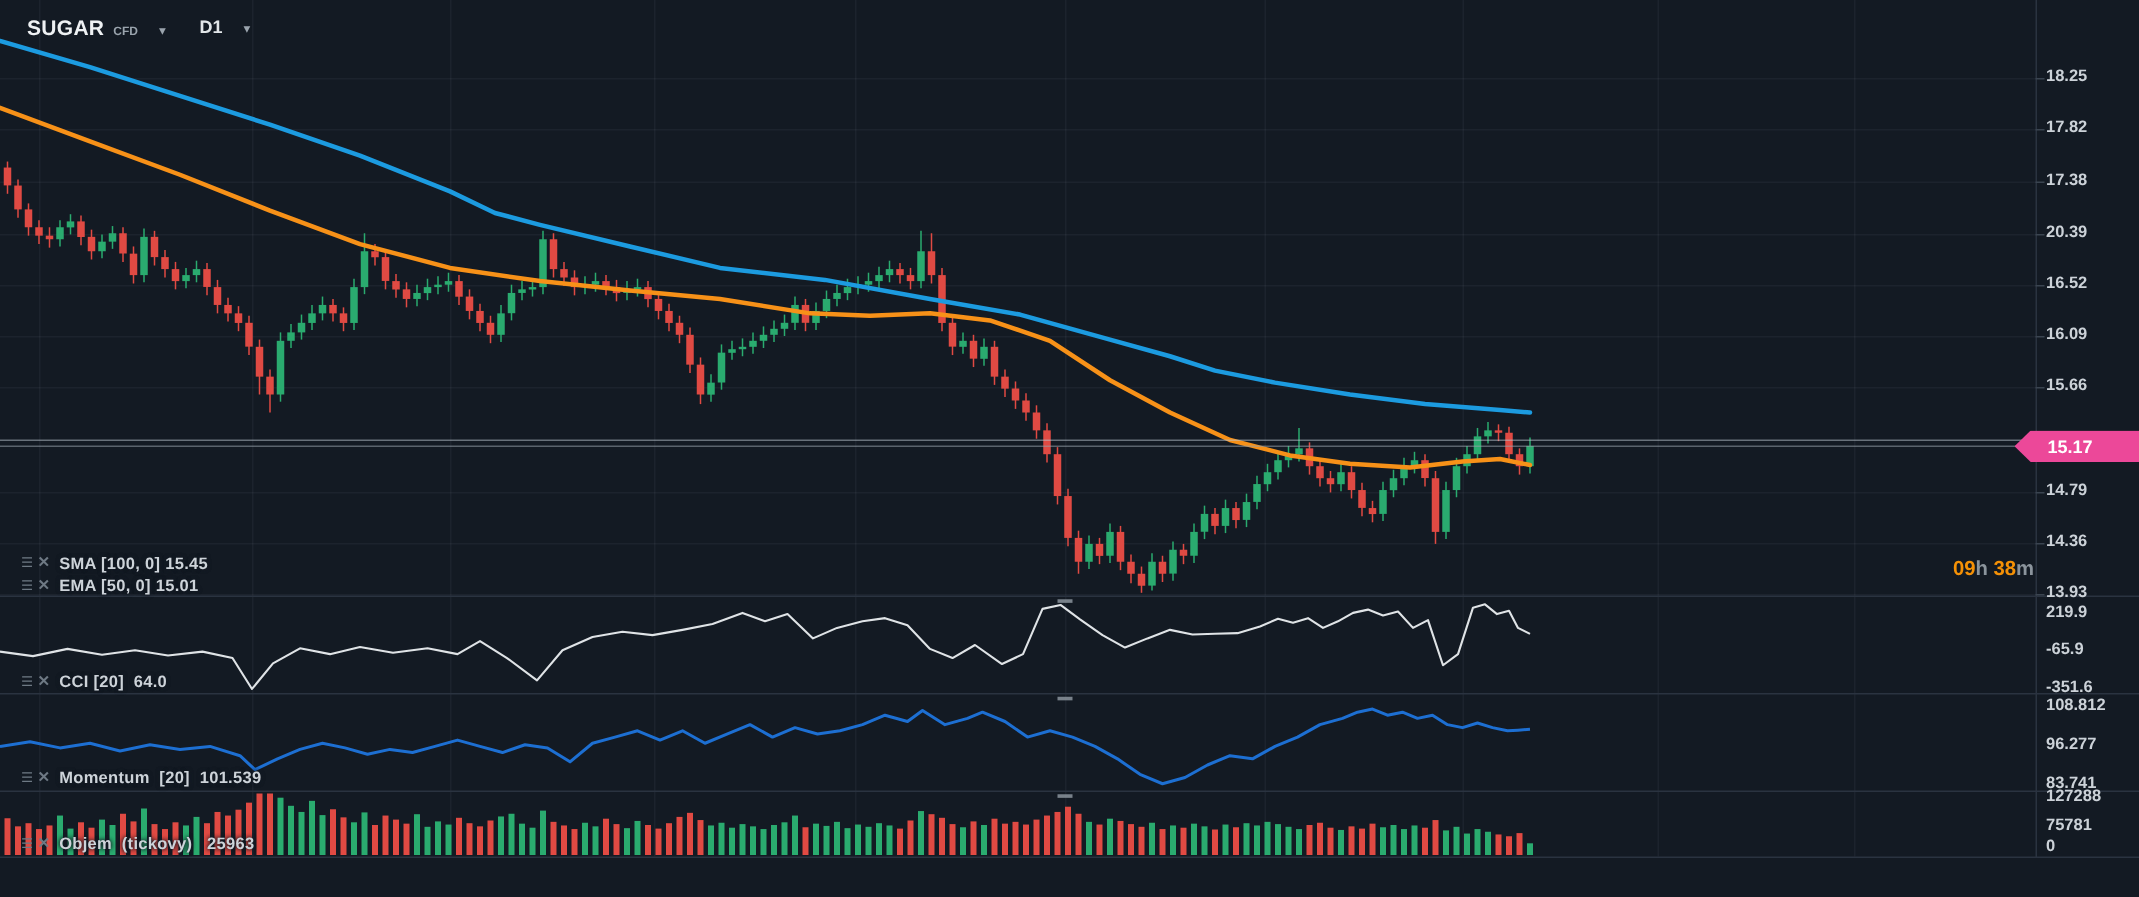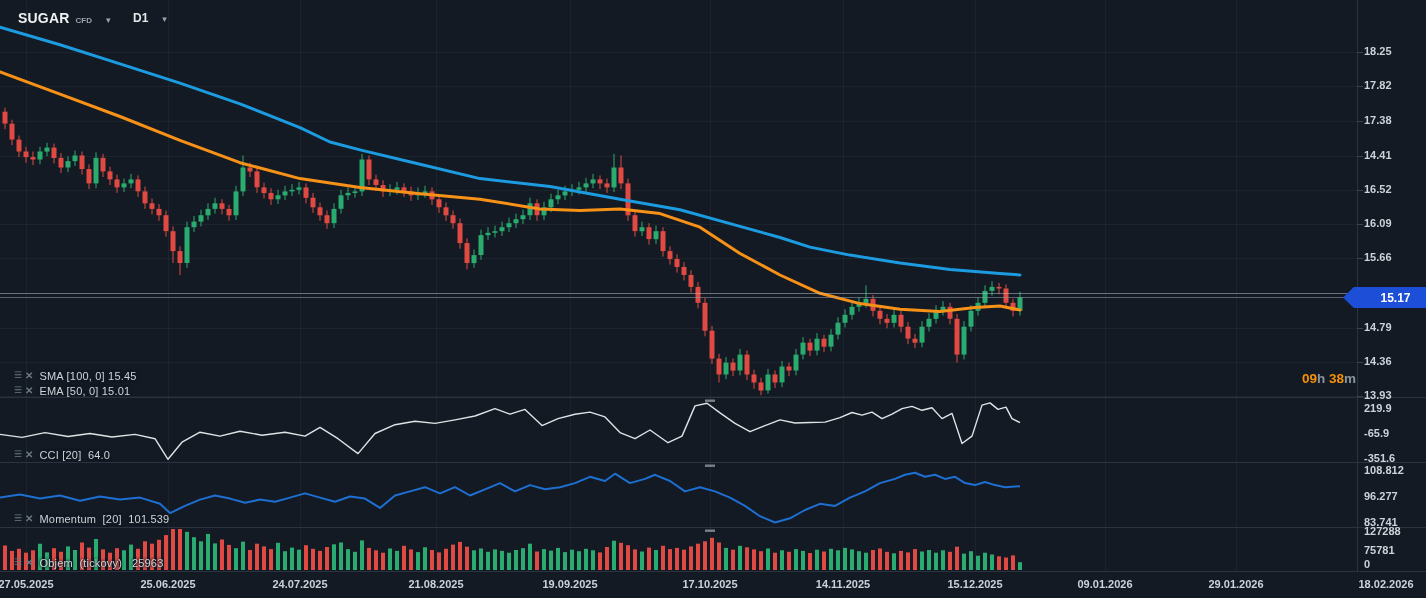--- a/index.html
+++ b/index.html
@@ -9,26 +9,26 @@
   .hdr{position:absolute;top:10px;left:18px;display:flex;align-items:baseline;gap:6px;z-index:6;cursor:pointer;}
   .hdr .sym{font-size:14px;font-weight:800;color:#eef1f3;letter-spacing:.2px;}
   .hdr .cfd{font-size:8px;font-weight:700;color:#9aa4ad;}
   .hdr .car{font-size:9px;color:#9aa4ad;margin-left:8px;}
   .tf{position:absolute;top:11px;left:133px;display:flex;align-items:baseline;gap:14px;z-index:6;cursor:pointer;}
   .tf .tfl{font-size:12px;font-weight:700;color:#e2e6e9;}
   .tf .car{font-size:9px;color:#9aa4ad;}
   .legend-row{position:absolute;display:flex;align-items:center;gap:3px;z-index:5;height:13px;}
   .legend-row .ic{font-size:9px;color:#6e7984;cursor:pointer;line-height:11px;}
   .legend-row .ix{font-size:10px;color:#6e7984;cursor:pointer;font-weight:700;line-height:11px;margin-right:3px;}
-  .legend-row .lt{font-size:11px;font-weight:400;color:#cdd3d9;letter-spacing:.2px;
+  .legend-row .lt{font-size:11px;font-weight:700;color:#cdd3d9;letter-spacing:.2px;
                   text-shadow:0 0 3px #131a23,0 0 3px #131a23;white-space:pre;}
   .ylabel{position:absolute;left:1364px;font-size:11px;font-weight:700;color:#ccd2d8;z-index:4;}
   .xlabel{position:absolute;top:578px;font-size:11px;font-weight:700;color:#ccd2d8;transform:translateX(-50%);z-index:4;}
-  .badge{position:absolute;left:1343px;top:287px;width:83px;height:21px;background:#1d4ed8;z-index:5;
-         clip-path:polygon(0 50%,13% 0,100% 0,100% 100%,13% 100%);display:flex;align-items:center;justify-content:center;}
+  .badge{position:absolute;left:1343px;top:287px;width:83px;height:21px;background:#ec4899;z-index:5;
+         clip-path:polygon(0 50%,13% 0,100% 0,100% 100%,13% 100%);display:flex;align-items:center;}
   .badge span{font-size:12px;font-weight:700;color:#ffffff;margin-left:22px;}
   .cdown{position:absolute;left:1246px;top:371px;width:110px;text-align:right;font-size:13.5px;font-weight:700;z-index:5;}
   .cdown .ov{color:#f59106;} .cdown .un{color:#8b949c;}
   .axis-zone{position:absolute;z-index:3;cursor:ns-resize;}
   .time-zone{position:absolute;z-index:3;cursor:ew-resize;}
 </style>
 </head>
 <body>
 
 <div class="app">
@@ -551,50 +551,37 @@
   <div class="legend-row" style="top:556px;left:14px;">
     <span class="ic">☰</span>
     <span class="ix">✕</span>
     <span class="lt">Objem  (tickovy)   25963</span>
   </div>
 
   <div class="axis-zone" id="price-axis" style="left:1357px;top:0;width:86px;height:572px;">
       <div class="ylabel" style="left: 7px; top: 45px;">18.25</div>
       <div class="ylabel" style="left: 7px; top: 79.2407px;">17.82</div>
       <div class="ylabel" style="left: 7px; top: 114.278px;">17.38</div>
-      <div class="ylabel" style="left: 7px; top: 148.519px;">14.41</div>
+      <div class="ylabel" style="left: 7px; top: 148.519px;">20.39</div>
       <div class="ylabel" style="left: 7px; top: 182.759px;">16.52</div>
       <div class="ylabel" style="left: 7px; top: 217px;">16.09</div>
       <div class="ylabel" style="left: 7px; top: 251.241px; text-align: right;">15.66</div>
       <div class="ylabel" style="left: 7px; top: 320.519px;">14.79</div>
       <div class="ylabel" style="left: 7px; top: 354.759px;">14.36</div>
       <div class="ylabel" style="left: 7px; top: 389px;">13.93</div>
       <div class="ylabel" style="left: 7px; top: 402px;">219.9</div>
       <div class="ylabel" style="left: 7px; top: 427px;">-65.9</div>
       <div class="ylabel" style="left: 7px; top: 451.991px;">-351.6</div>
       <div class="ylabel" style="left: 7px; top: 464px;">108.812</div>
       <div class="ylabel" style="left: 7px; top: 490px;">96.277</div>
       <div class="ylabel" style="left: 7px; top: 516.002px;">83.741</div>
       <div class="ylabel" style="left: 7px; top: 525px;">127288</div>
       <div class="ylabel" style="left: 7px; top: 544px;">75781</div>
       <div class="ylabel" style="left: 7px; top: 558px;">0</div>
     </div>
-  <div class="time-zone" id="time-axis" style="left:0;top:572px;width:1426px;height:26px;">
-      <div class="xlabel" style="left: 26px; top: 6px;">27.05.2025</div>
-      <div class="xlabel" style="left: 168px; top: 6px;">25.06.2025</div>
-      <div class="xlabel" style="left: 300px; top: 6px;">24.07.2025</div>
-      <div class="xlabel" style="left: 436px; top: 6px;">21.08.2025</div>
-      <div class="xlabel" style="left: 570px; top: 6px;">19.09.2025</div>
-      <div class="xlabel" style="left: 710px; top: 6px;">17.10.2025</div>
-      <div class="xlabel" style="left: 843px; top: 6px;">14.11.2025</div>
-      <div class="xlabel" style="left: 975px; top: 6px;">15.12.2025</div>
-      <div class="xlabel" style="left: 1105px; top: 6px;">09.01.2026</div>
-      <div class="xlabel" style="left: 1236px; top: 6px;">29.01.2026</div>
-      <div class="xlabel" style="left: 1386px; top: 6px;">18.02.2026</div>
-    </div>
 
   <div class="badge">
     <span>15.17</span>
   </div>
 
   <div class="cdown">
     <span class="ov">09</span><span class="un">h </span><span class="ov">38</span><span class="un">m</span>
   </div>
 
 </div>

